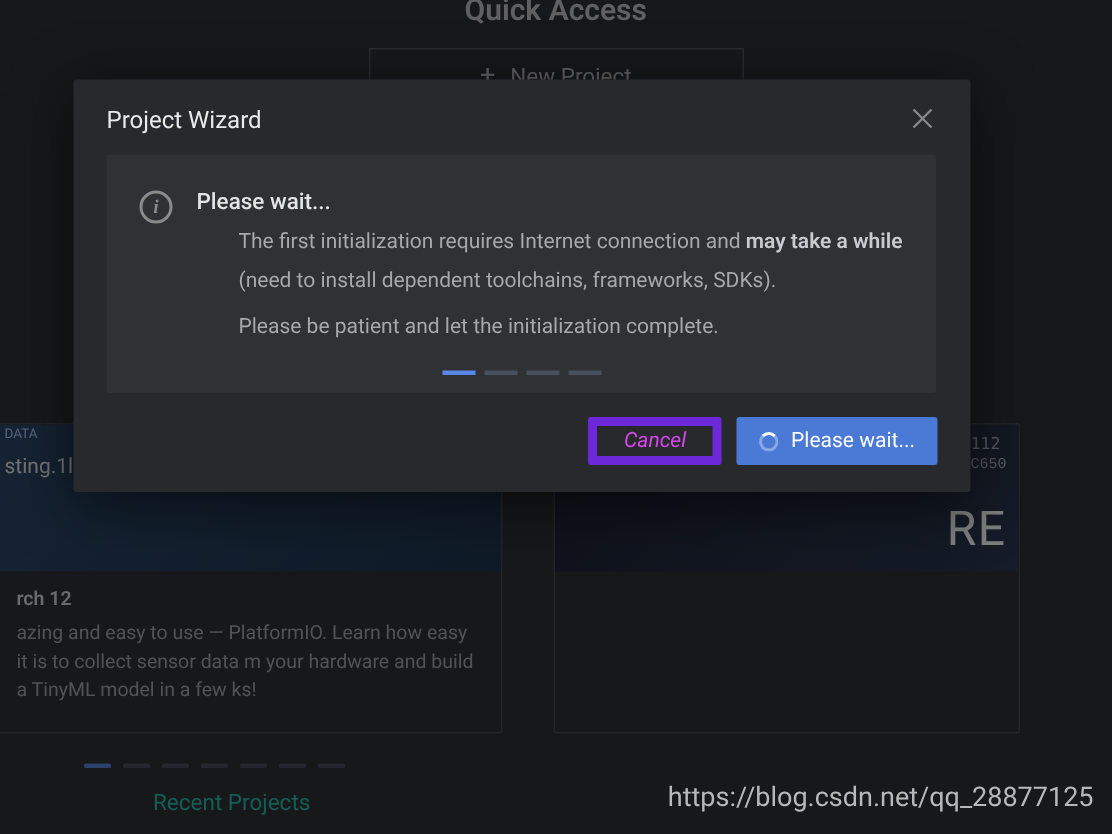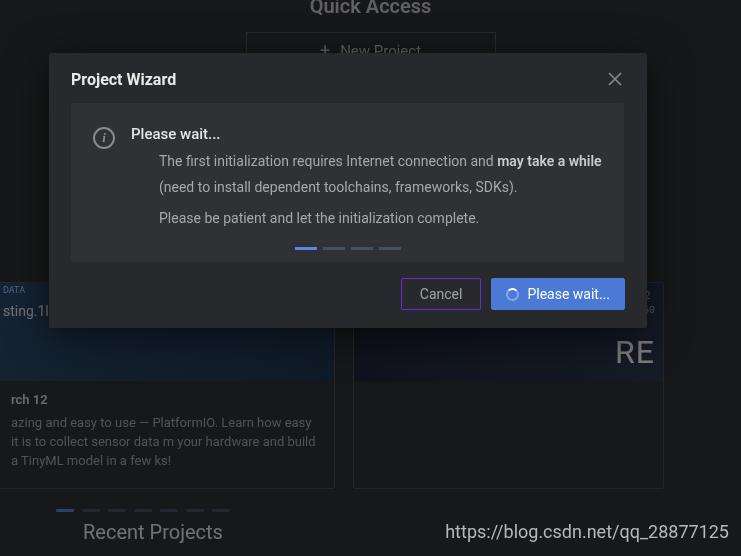--- a/index.html
+++ b/index.html
@@ -24,21 +24,21 @@
     width: 250px; margin: 14px auto 0;
     border: 1px solid #4a4a4a;
     padding: 9px 0;
     display: flex; align-items: center; justify-content: center;
     gap: 10px;
     color: #bfbfbf; font-size: 15px;
   }
   .plus { font-size: 18px; line-height: 1; }
   .cards-row {
     position: absolute; top: 282px; left: 0; right: 0;
-    display: flex; padding: 0 0 0 0;
+    display: flex; gap: 16px; padding: 0 0 0 0;
   }
   .card {
     border: 1px solid #3a3d44; height: 207px;
     border-radius: 2px;
     overflow: hidden;
     display: flex; flex-direction: column;
   }
   .card.left { width: 337px; margin-left: -2px;}
   .card.right { width: 311px; margin-left: 18px;}
   .card-img {
@@ -66,22 +66,22 @@
   }
   .carousel-dots {
     position: absolute; bottom: 44px; left: 56px;
     display: flex; gap: 8px; z-index:1;
   }
   .carousel-dots span {
     width: 18px; height: 3px; background: #3a4050; border-radius: 1px;
   }
   .carousel-dots span.active { background: #4a79d6; }
   .recent-projects-head {
-    position: absolute; bottom: 6px; left: 83px;
-    color: #e5e5e5; font-size: 20px;
+    position: absolute; bottom: 6px; left: 102px;
+    color: #14b8a6; font-size: 15px;
     padding-bottom: 6px;
   }
   .watermark {
     position: absolute; right: 12px; bottom: 14px;
     color: #b8b8b8; font-size: 18px;
     z-index: 60;
   }
   
   .modal {
     position: absolute; left: 49px; top: 53px;
@@ -89,21 +89,21 @@
     background: #28292c;
     border-radius: 2px;
     box-shadow: 0 8px 40px rgba(0,0,0,0.6);
     z-index: 50;
     padding-bottom: 18px;
   }
   .modal-header {
     display: flex; justify-content: space-between; align-items: center;
     padding: 16px 22px 14px;
   }
-  .modal-title { color: #eaeaea; font-size: 16px; font-weight: 700;}
+  .modal-title { color: #eaeaea; font-size: 16px; font-weight: 400;}
   .modal-close {
     color: #888; font-size: 18px; cursor: pointer; line-height:1;
     width: 20px; height: 20px; display:flex; align-items:center; justify-content:center;
   }
   .modal-panel {
     margin: 0 22px; width: 553px;
     background: #303135;
     border-radius: 2px;
     padding: 22px 22px 28px;
     position: relative;
@@ -126,21 +126,21 @@
   .seg-progress span { width: 22px; height: 3px; background: #47505e;}
   .seg-progress span.on { background: #5b87e8;}
   .modal-actions {
     display: flex; gap: 10px; justify-content: flex-end;
     padding: 16px 22px 0;
   }
   .btn {
     height: 32px; padding: 0 18px; border-radius: 2px;
     font-size: 14px; display:flex;align-items:center;justify-content:center; gap:8px;
   }
-  .btn-cancel { border:1px solid #6d28d9; color:#a3a3a3; background:transparent;}
+  .btn-cancel { border:6px solid #6d28d9; color:#d946ef; background:transparent;font-style:italic;}
   .btn-primary { background:#4a79d6; color:#fff; border:1px solid #4a79d6; padding: 0 14px;}
   .spinner {
     width: 13px; height: 13px; border: 2px solid rgba(255,255,255,0.35);
     border-top-color: #fff; border-radius: 50%;
     animation: spin 0.9s linear infinite;
   }
   @keyframes spin { to { transform: rotate(360deg);} }
 </style>
 </head>
 <body>

